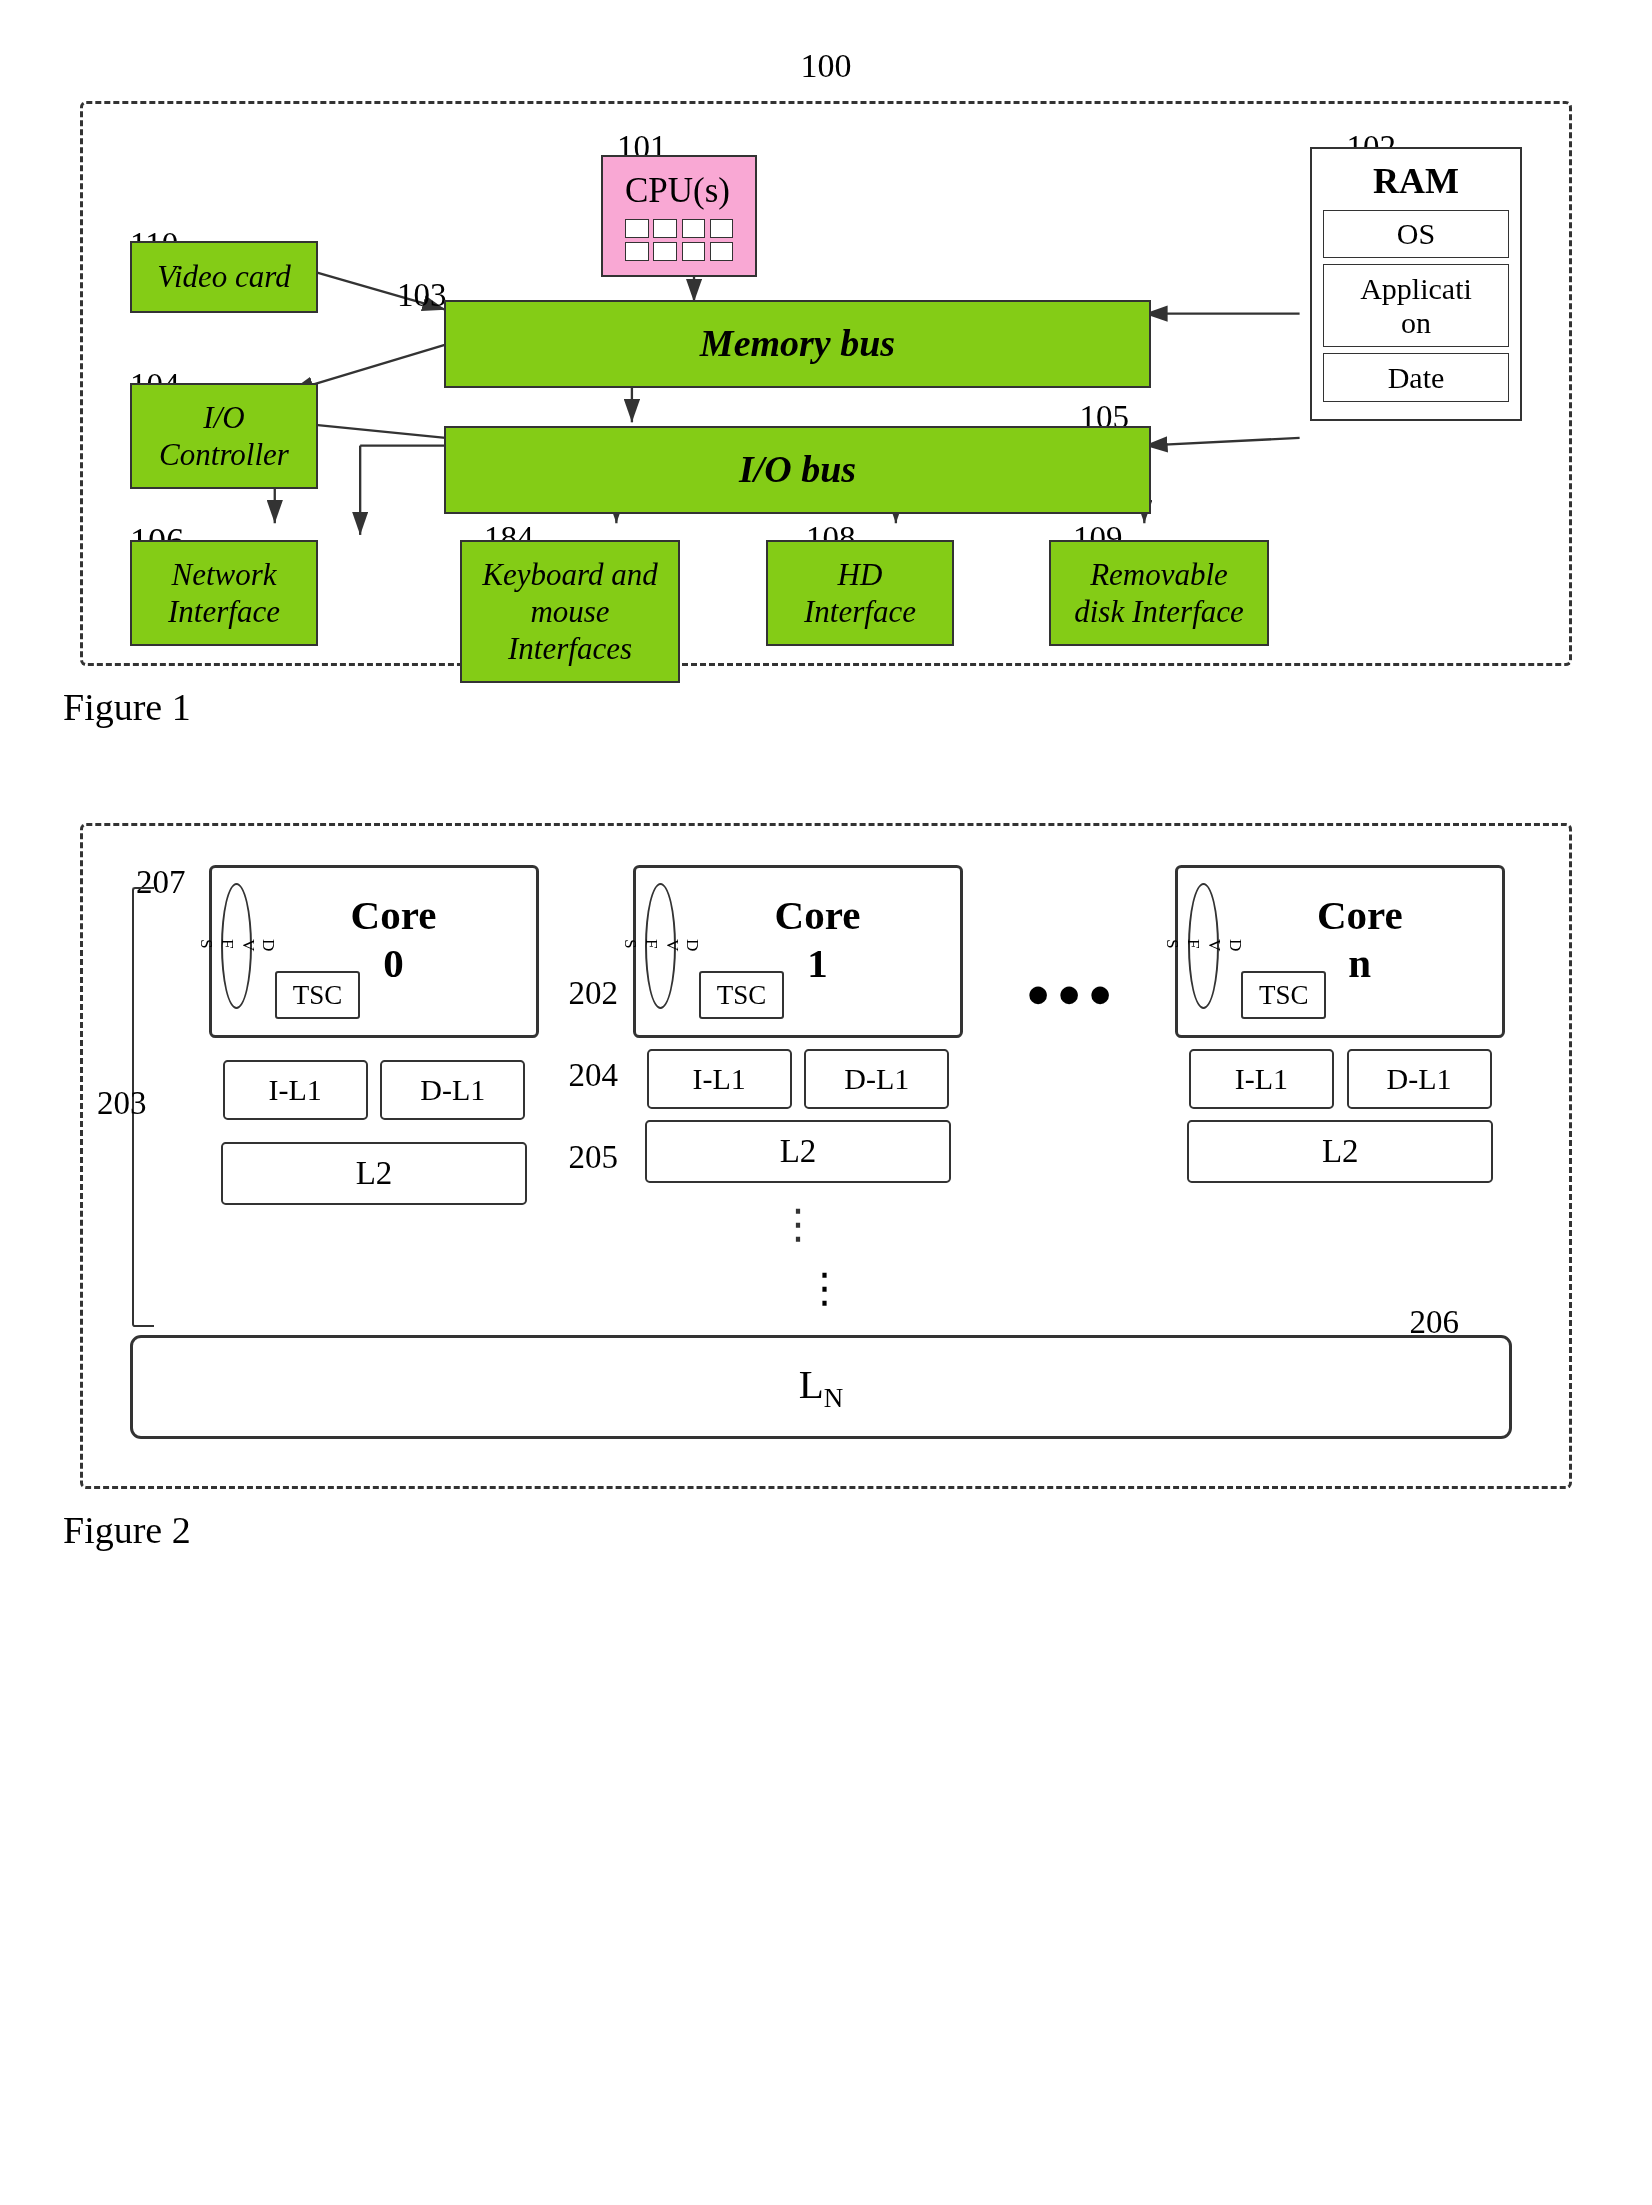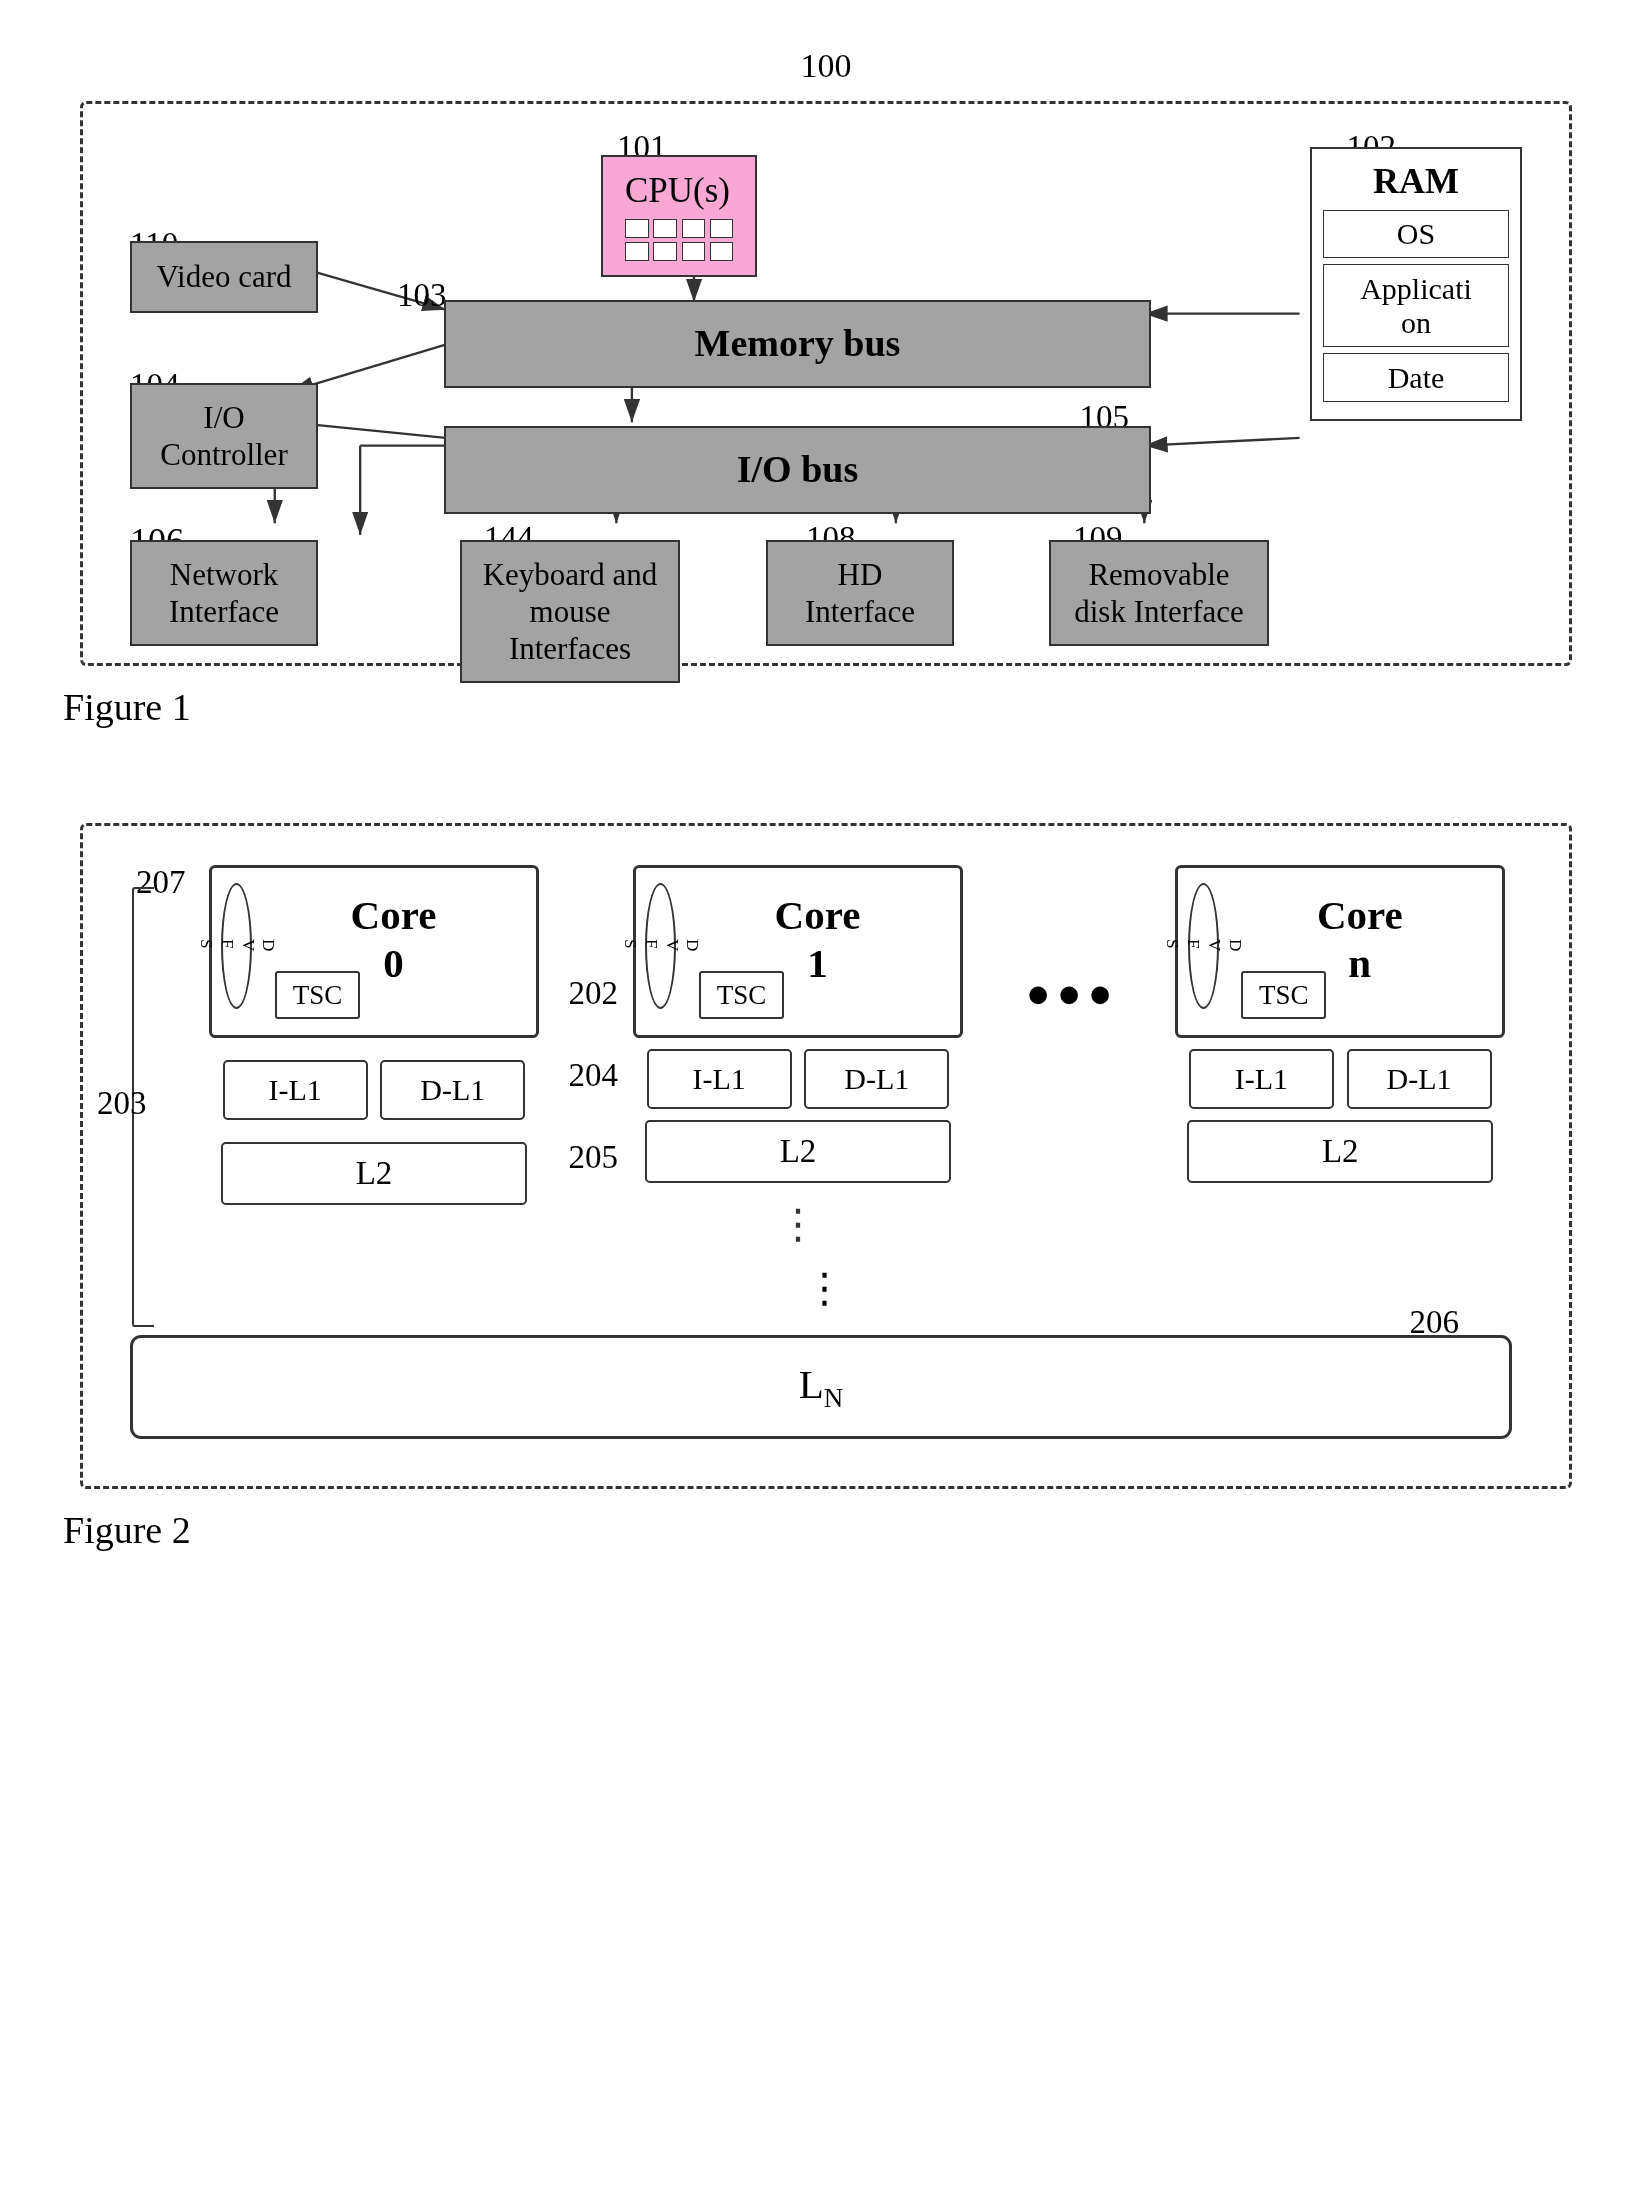--- a/index.html
+++ b/index.html
@@ -32,27 +32,28 @@
       border: 3.1px dashed #333;
       border-radius: 6.3px;
       padding: 39px 47px 47px 47px;
       position: relative;
       margin: 0 auto;
       width: 1492px;
     }
 
     .box {
       border: 2.4px solid #333;
-      background: #a3a3a3;
+      background: #84cc16;
       display: flex;
       align-items: center;
       justify-content: center;
       text-align: center;
       font-size: 31px;
       line-height: 1.3;
+      font-style: italic;
     }
     .cpu-box {
       border: 2.4px solid #333;
       padding: 14px 22px;
       background: #f9a8d4;
       margin-top: 8px;
     }
     .cpu-title {
       font-size: 35px;
       margin-bottom: 7.9px;
@@ -312,21 +313,21 @@
         <div class="box" style="width:188px; padding:14px; font-size:31px; line-height:1.2;">I/O<br>Controller</div>
       </div>
 
       <div style="position:absolute; top:295px; right:440px; font-size:33px;">105</div>
 
       <div style="position:absolute; top:322px; left:361px;">
         <div class="box" style="width:707px; padding:17.3px 31px; font-size:38px; font-weight:bold;">I/O bus</div>
       </div>
 
       <div style="position:absolute; top:416px; left:47px; font-size:36px;">106</div>
-      <div style="position:absolute; top:416px; left:401px; font-size:33px;">144</div>
+      <div style="position:absolute; top:416px; left:401px; font-size:33px;">184</div>
       <div style="position:absolute; top:416px; left:723px; font-size:33px;">108</div>
       <div style="position:absolute; top:416px; left:990px; font-size:33px;">109</div>
 
       <div style="position:absolute; top:436px; left:47px;">
         <div class="box" style="width:188px; padding:14px; font-size:31px; line-height:1.2;">Network<br>Interface</div>
       </div>
       <div style="position:absolute; top:436px; left:377px;">
         <div class="box" style="width:220px; padding:14px; font-size:31px; line-height:1.2;">Keyboard and<br>mouse Interfaces</div>
       </div>
       <div style="position:absolute; top:436px; left:683px;">

